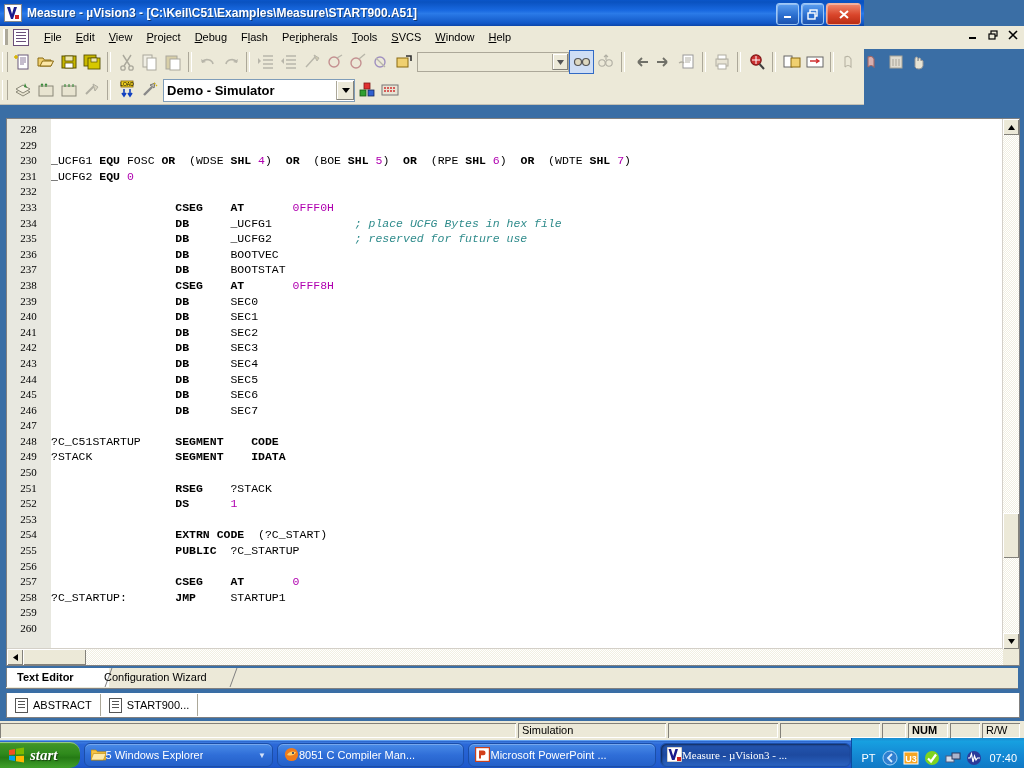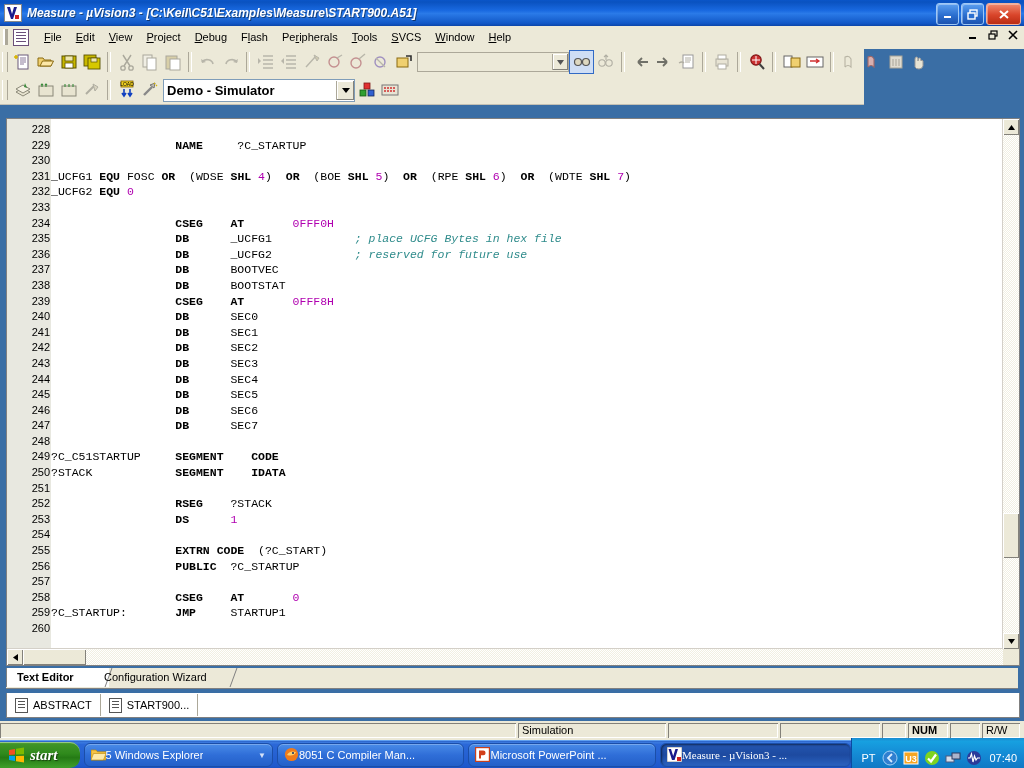--- a/index.html
+++ b/index.html
@@ -7,23 +7,23 @@
     width:1024px;height:768px;overflow:hidden;
     font-family:"Liberation Sans", sans-serif;
     font-size:11px;
     background:#3a6ea5;
     -webkit-font-smoothing:none;
   }
   #app{position:relative;width:1024px;height:768px;}
 
   
   .titlebar{
-    position:absolute;left:0;top:0;width:1024px;height:26px;
+    position:absolute;left:0;top:0;width:864px;height:26px;
     background:linear-gradient(to bottom,#0a55c8 0%,#0a52c0 8%,#1969e0 40%,#2a7ae8 52%,#1157c6 90%,#0c45a8 100%);
-    display:flex;align-items:center;font-style:italic;
+    display:flex;align-items:center;
   }
   .titlebar .tb-icon{
     width:16px;height:16px;margin-left:4px;margin-right:5px;
     background:#fff;border:1px solid #888;position:relative;flex:0 0 auto;
     display:flex;align-items:center;justify-content:center;
     font-size:9px;font-weight:bold;color:#2222aa;font-family:"Liberation Serif",serif;
   }
   .titlebar .tb-title{
     color:#fff;font-size:12px;font-weight:bold;
     text-shadow:1px 1px 0 rgba(0,0,0,.45);
@@ -114,22 +114,22 @@
     box-shadow:inset 1px 1px 0 #404040;
     overflow:hidden;
   }
   .editor-inner{position:absolute;left:0;top:0;right:17px;bottom:0;display:flex;}
   .gutter{
     width:44px;flex:0 0 auto;background:#e8e8e0;
     padding-top:3px;box-sizing:border-box;
     border-right:1px solid #e8e8e0;
   }
   .gutter .ln{
-    height:15.6px;line-height:15.6px;text-align:right;padding-right:0;
-    font-family:Liberation Sans, sans-serif;font-size:11px;color:#000;
+    height:15.6px;line-height:15.6px;text-align:center;padding-right:0;
+    font-family:Liberation Serif, serif;font-size:11px;color:#000;
   }
   .codearea{
     flex:1;position:relative;background:#fff;padding-top:3px;box-sizing:border-box;
     overflow:hidden;
   }
   .cl{
     height:15.6px;line-height:15.6px;white-space:pre;
     font-family:"Liberation Mono","DejaVu Sans Mono",monospace;font-size:11.5px;color:#000;
   }
   .kw{font-weight:bold;color:#000;}
@@ -647,21 +647,20 @@
           <div class="ln">254</div>
           <div class="ln">255</div>
           <div class="ln">256</div>
           <div class="ln">257</div>
           <div class="ln">258</div>
           <div class="ln">259</div>
           <div class="ln">260</div>
         </div>
       <div class="codearea" id="codearea">
           <div class="cl">&nbsp;</div>
-          <div class="cl"><span>                  </span><span class="kw">NAME</span><span>     ?C_STARTUP</span></div>
           <div class="cl">&nbsp;</div>
           <div class="cl"><span>_UCFG1 </span><span class="kw">EQU</span><span> FOSC </span><span class="kw">OR</span><span>  (WDSE </span><span class="kw">SHL</span><span> </span><span class="num">4</span><span>)  </span><span class="kw">OR</span><span>  (BOE </span><span class="kw">SHL</span><span> </span><span class="num">5</span><span>)  </span><span class="kw">OR</span><span>  (RPE </span><span class="kw">SHL</span><span> </span><span class="num">6</span><span>)  </span><span class="kw">OR</span><span>  (WDTE </span><span class="kw">SHL</span><span> </span><span class="num">7</span><span>)</span></div>
           <div class="cl"><span>_UCFG2 </span><span class="kw">EQU</span><span> </span><span class="num">0</span></div>
           <div class="cl">&nbsp;</div>
           <div class="cl"><span>                  </span><span class="kw">CSEG</span><span>    </span><span class="kw">AT</span><span>       </span><span class="num">0FFF0H</span></div>
           <div class="cl"><span>                  </span><span class="kw">DB</span><span>      _UCFG1            </span><span class="cmt">; place UCFG Bytes in hex file</span></div>
           <div class="cl"><span>                  </span><span class="kw">DB</span><span>      _UCFG2            </span><span class="cmt">; reserved for future use</span></div>
           <div class="cl"><span>                  </span><span class="kw">DB</span><span>      BOOTVEC</span></div>
           <div class="cl"><span>                  </span><span class="kw">DB</span><span>      BOOTSTAT</span></div>
           <div class="cl"><span>                  </span><span class="kw">CSEG</span><span>    </span><span class="kw">AT</span><span>       </span><span class="num">0FFF8H</span></div>

